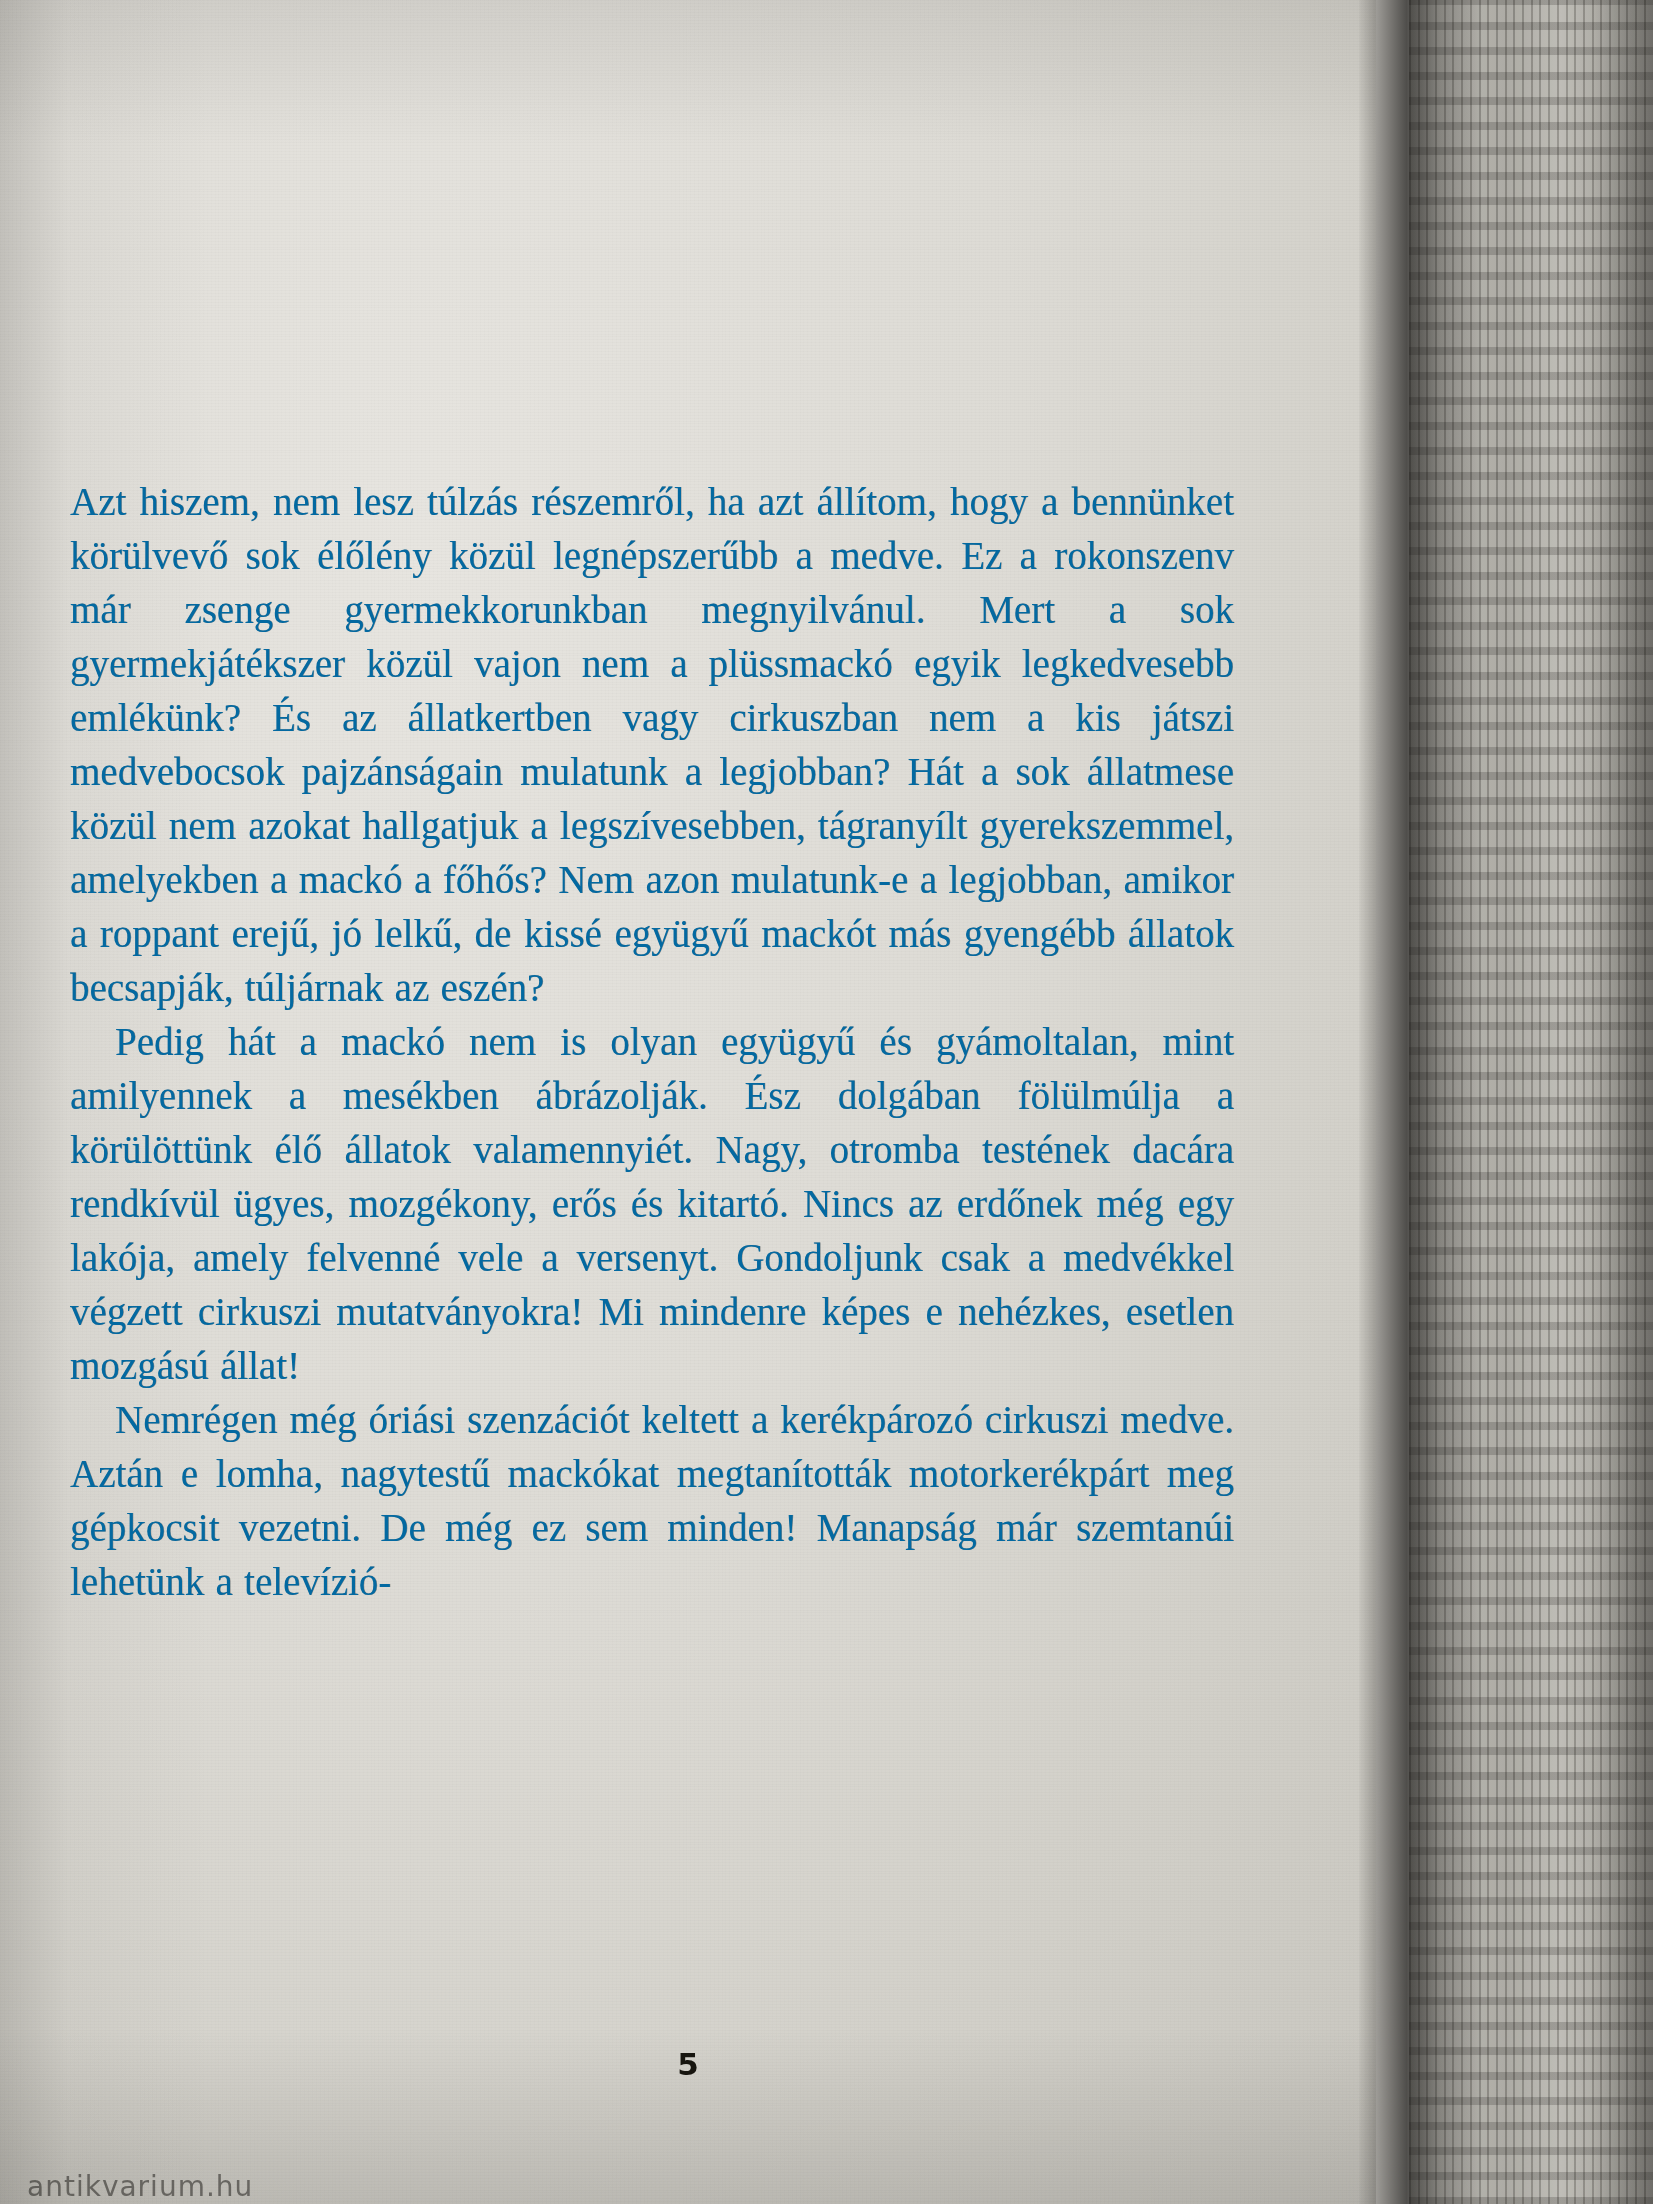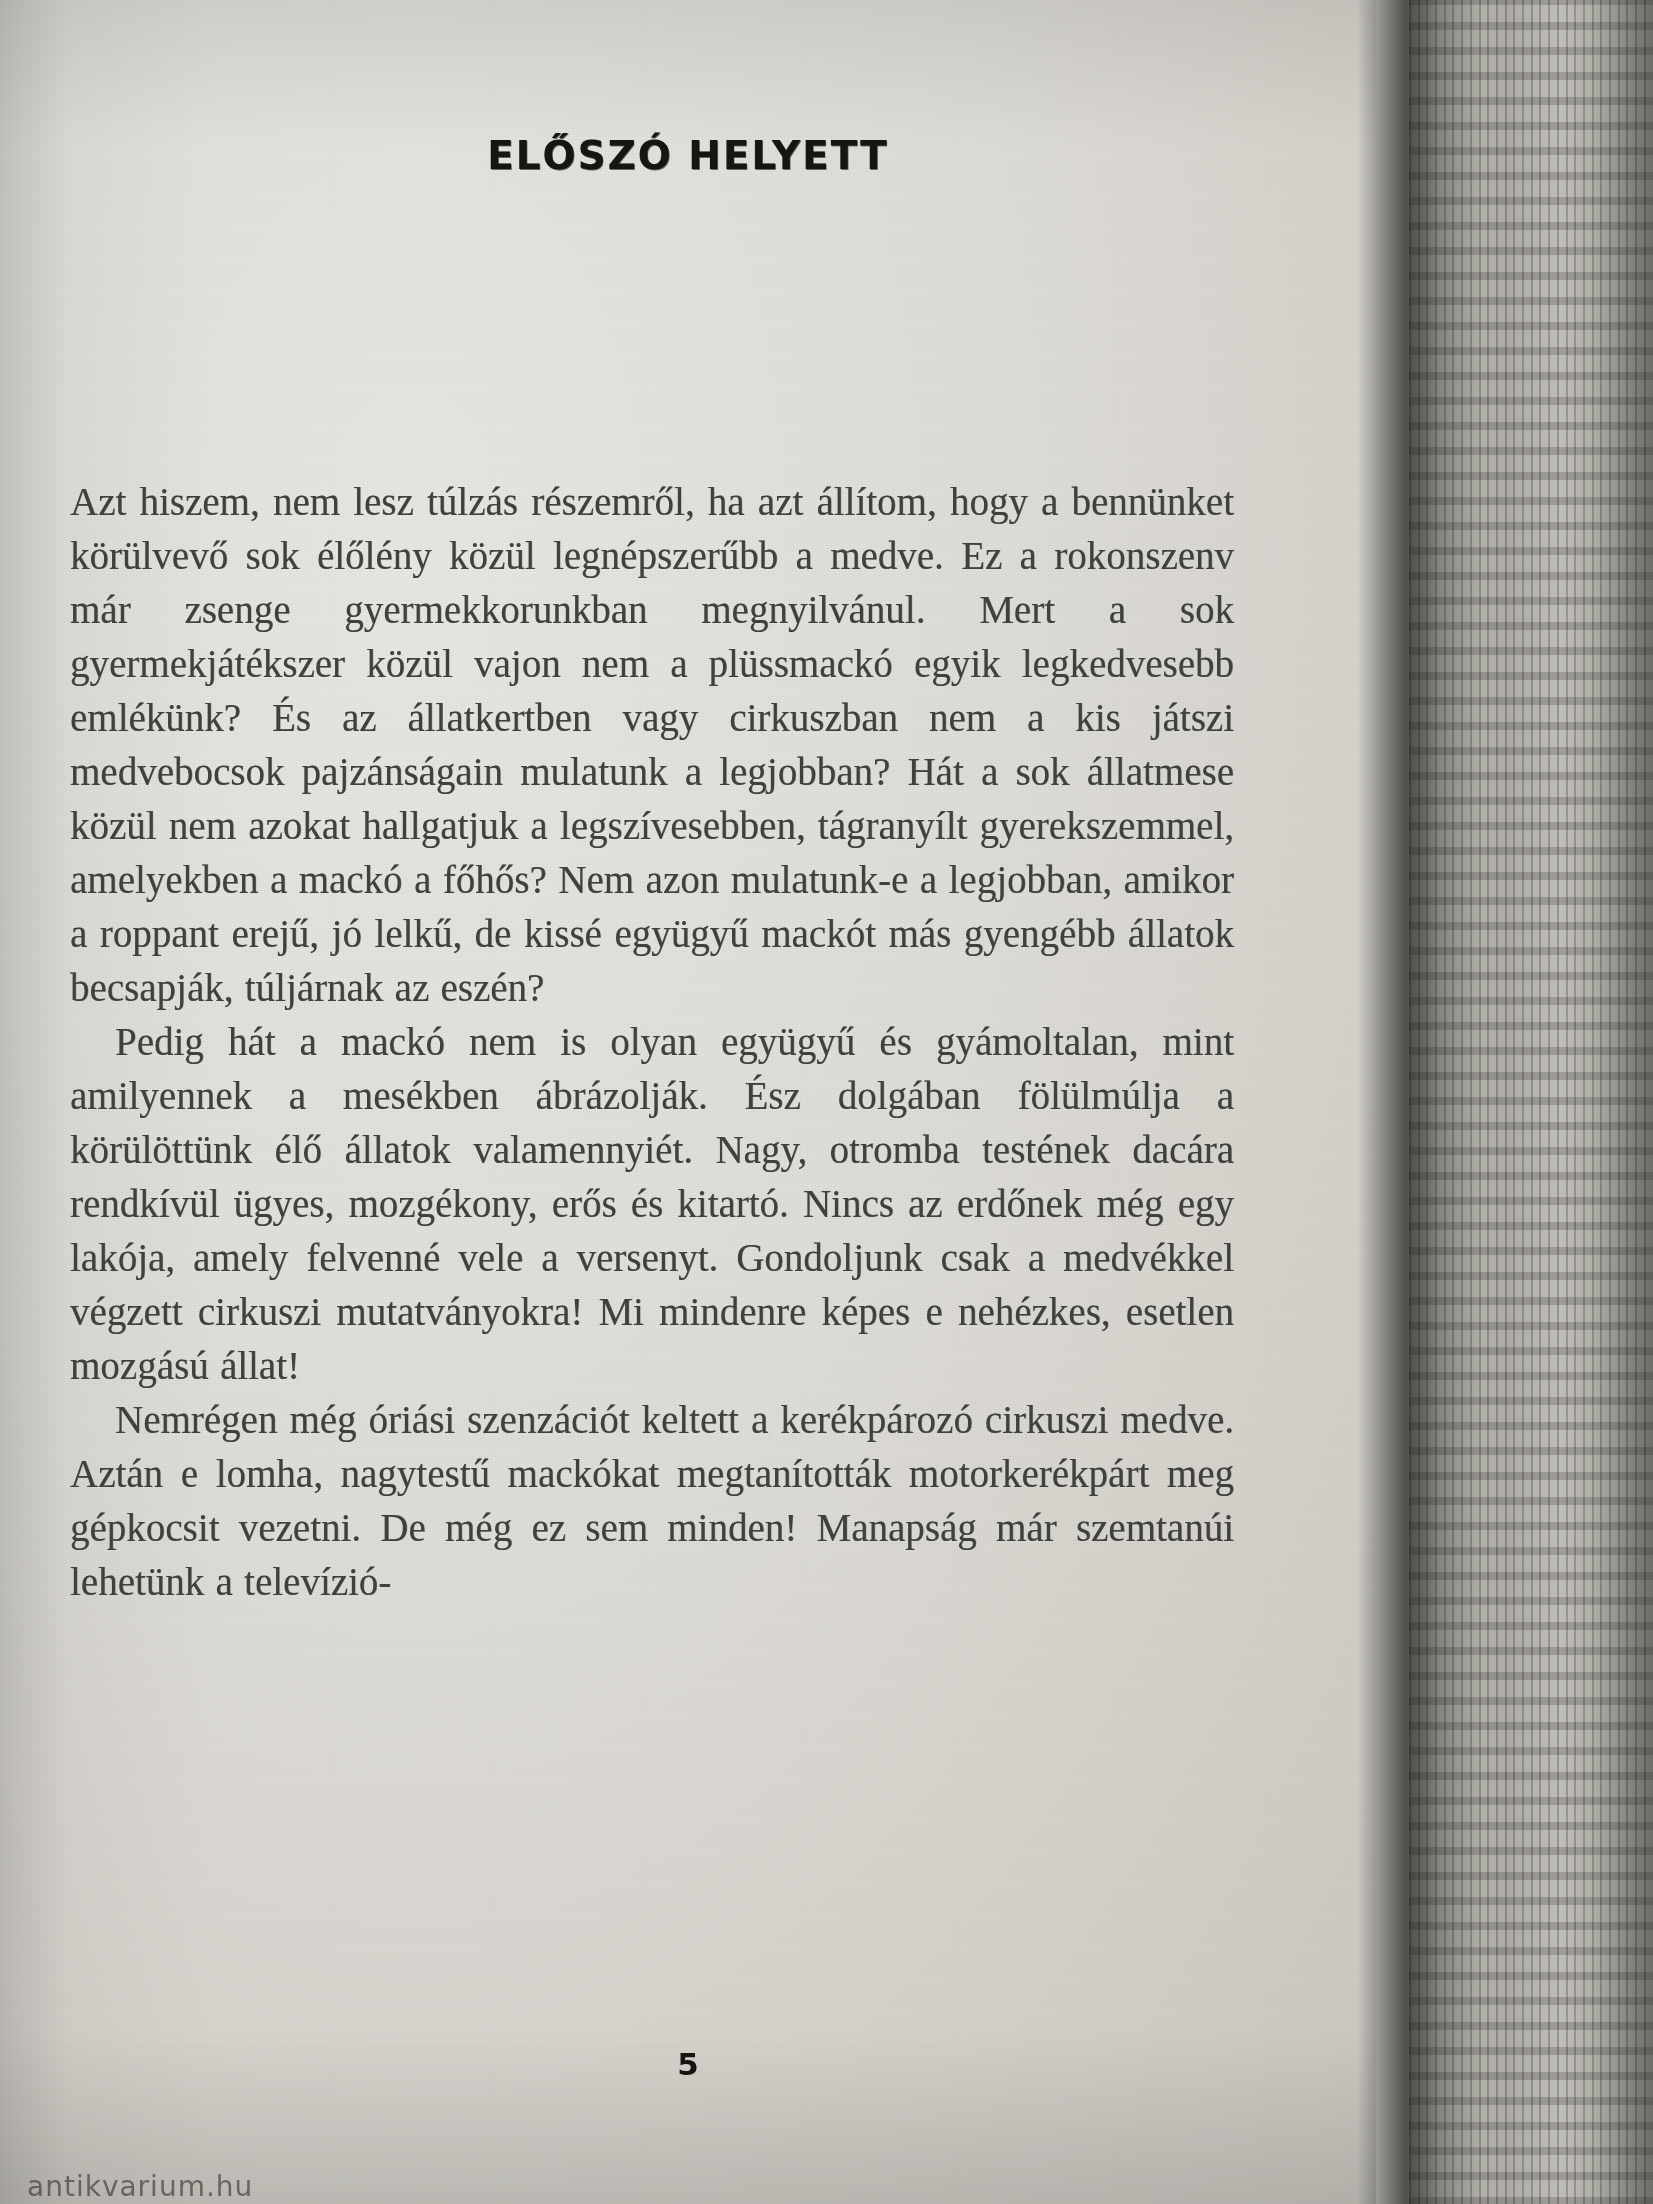--- a/index.html
+++ b/index.html
@@ -101,21 +101,21 @@
     letter-spacing: 1.9px;
     color: #17150f;
     text-shadow: 0.6px 0.6px 0 rgba(0,0,0,0.55), -0.4px 0.3px 0 rgba(0,0,0,0.25);
   }
 
   .body-col {
     position: absolute;
     left: 70px;
     top: 475px;
     width: 1164px;
-    color: #404040;
+    color: #0369a1;
     font-size: 39px;
     line-height: 54px;
     text-align: justify;
     text-shadow: 0.5px 0.4px 0 rgba(0,0,0,0.35);
   }
   .body-col p {
     margin: 0;
     text-indent: 45px;
   }
   .body-col p.first {
@@ -150,21 +150,20 @@
 </head>
 <body>
 
 <div class="scan">
 
   <div class="page-surface">
     <div class="grain"></div>
     <div class="vignette"></div>
   </div>
 
-  <h1 class="heading">ELŐSZÓ HELYETT</h1>
 
   <div class="body-col">
     <p class="first">Azt hiszem, nem lesz túlzás részemről, ha azt állítom, hogy a bennünket körülvevő sok élőlény közül legnépszerűbb a medve. Ez a rokonszenv már zsenge gyermekkorunkban megnyilvánul. Mert a sok gyermekjátékszer közül vajon nem a plüssmackó egyik legkedvesebb emlékünk? És az állatkertben vagy cirkuszban nem a kis játszi medvebocsok pajzánságain mulatunk a legjobban? Hát a sok állatmese közül nem azokat hallgatjuk a legszívesebben, tágranyílt gyerekszemmel, amelyekben a mackó a főhős? Nem azon mulatunk-e a legjobban, amikor a roppant erejű, jó lelkű, de kissé együgyű mackót más gyengébb állatok becsapják, túljárnak az eszén?</p>
     <p>Pedig hát a mackó nem is olyan együgyű és gyámoltalan, mint amilyennek a mesékben ábrázolják. Ész dolgában fölülmúlja a körülöttünk élő állatok valamennyiét. Nagy, otromba testének dacára rendkívül ügyes, mozgékony, erős és kitartó. Nincs az erdőnek még egy lakója, amely felvenné vele a versenyt. Gondoljunk csak a medvékkel végzett cirkuszi mutatványokra! Mi mindenre képes e nehézkes, esetlen mozgású állat!</p>
     <p>Nemrégen még óriási szenzációt keltett a kerékpározó cirkuszi medve. Aztán e lomha, nagytestű mackókat megtanították motorkerékpárt meg gépkocsit vezetni. De még ez sem minden! Manapság már szemtanúi lehetünk a televízió-</p>
   </div>
 
   <div class="folio">5</div>
 
   <div class="watermark">antikvarium.hu</div>

